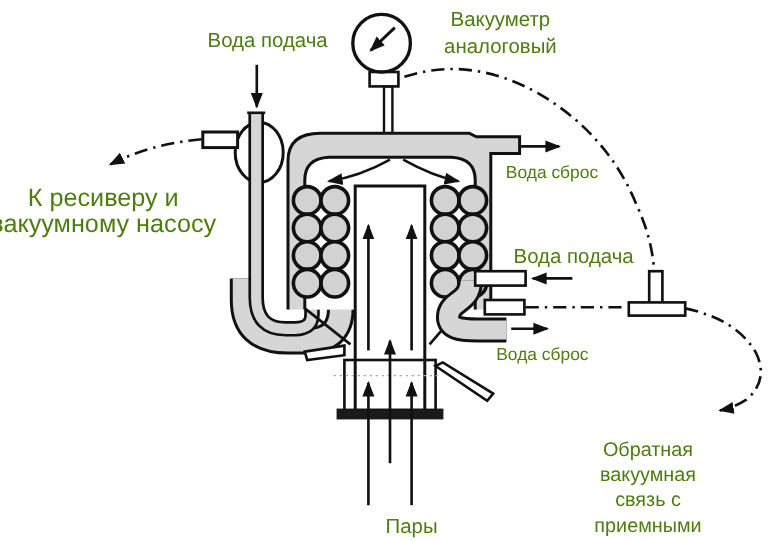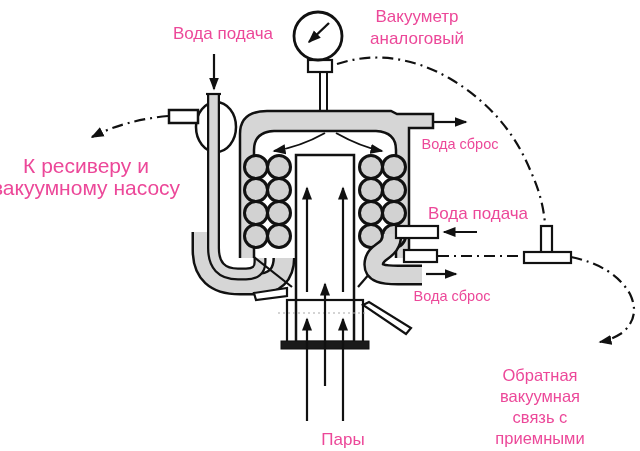--- a/index.html
+++ b/index.html
@@ -4,21 +4,21 @@
 <style>
   html,body{margin:0;padding:0;background:#fff;}
   .stage{
     position:relative;width:640px;height:451px;background:#fff;overflow:hidden;
     font-family:"Liberation Sans", sans-serif;color:#1a1a1a;
   }
   .stage svg{position:absolute;left:0;top:0;}
   .lbl{
     position:absolute;transform:translate(-50%,-50%);
     white-space:pre-line;text-align:center;font-size:16px;line-height:21px;
-    color:#ec4899;user-select:none;
+    color:#4d7c0f;user-select:none;
   }
   .lbl.small{font-size:14.5px;line-height:18px;}
   .lbl.big{font-size:17px;line-height:22px;}
 </style>
 </head>
 <body>
 
 <div class="stage">
 
   <svg width="640" height="451" viewBox="0 0 640 451">

